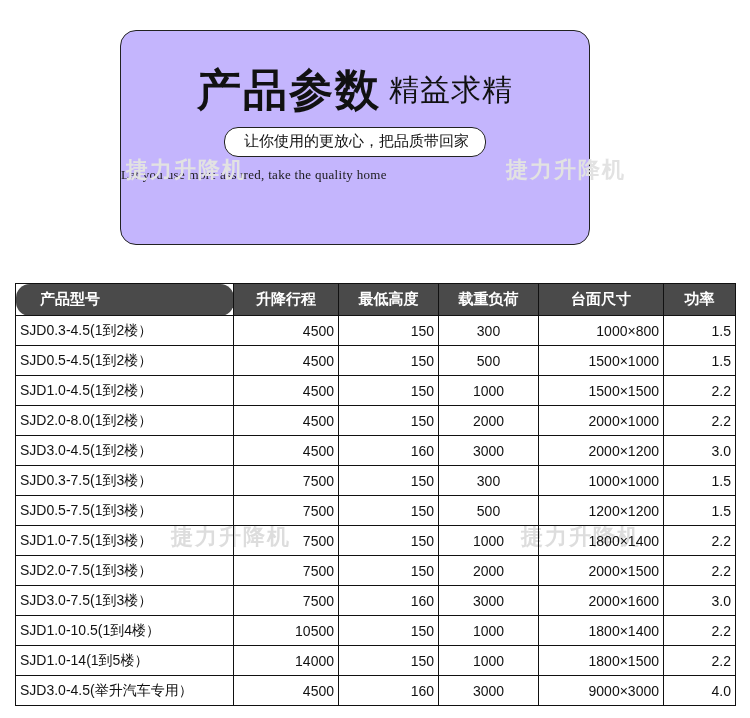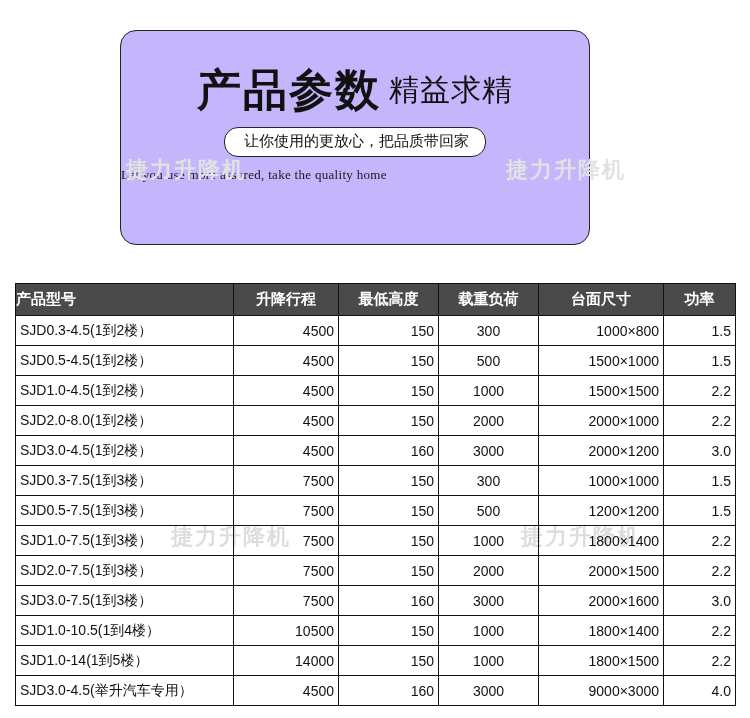--- a/index.html
+++ b/index.html
@@ -130,21 +130,21 @@
     overflow: hidden;
     white-space: nowrap;
   }
   table.spec thead th {
     background: #4a4a4a;
     color: #ffffff;
     font-weight: bold;
     font-size: 15px;
     height: 32px;
   }
-  thead th.h-model { text-align: left; padding-left: 0; }
+  thead th.h-model { text-align: left; padding-left: 24px; border-radius: 14px; }
   thead th.h-c     { }
 
   td.c-model {
     text-align: left;
     padding-left: 8px;
     font-size: 14.5px;
     margin-top: 37px;
   }
   td.c-center { text-align: right; }
   td.c-load {

